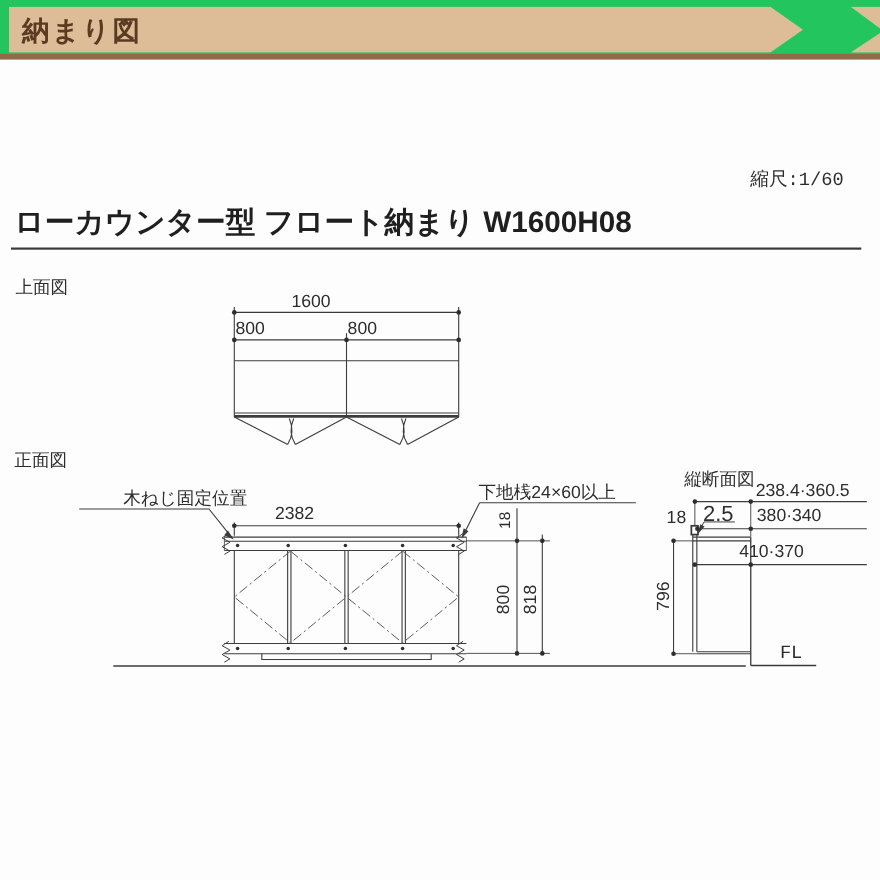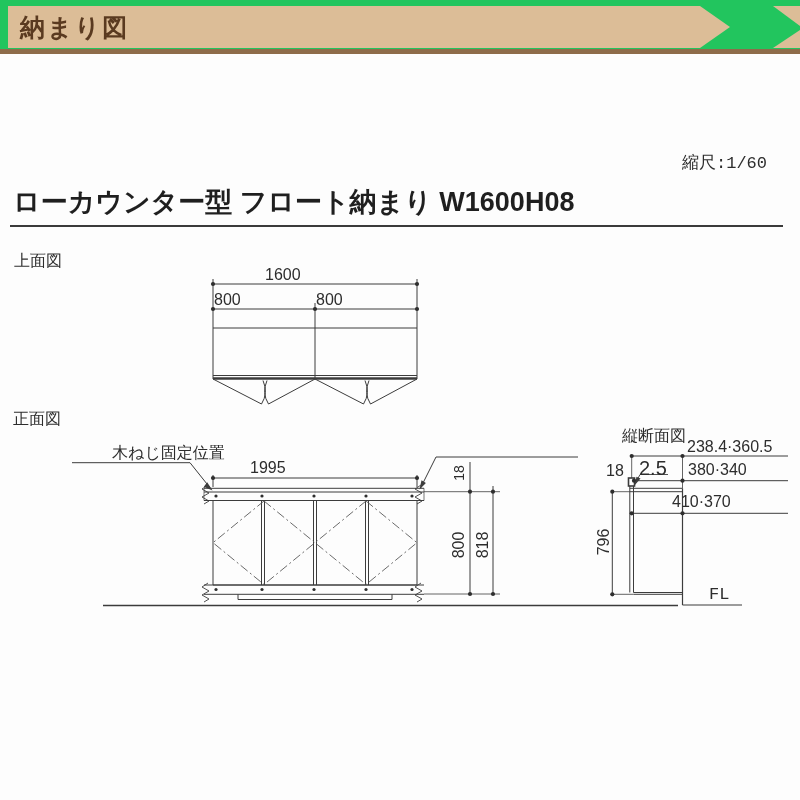--- a/index.html
+++ b/index.html
@@ -165,22 +165,23 @@
             <circle cx="612.3" cy="594.3" r="2.1"></circle>
         </g>
       </g>
     </g>
   </svg>
 
   <div class="t s16 ctr" style="left:265px;top:266px;width:100px;">1600</div>
   <div class="t s16 ctr" style="left:214px;top:291px;width:100px;">800</div>
   <div class="t s16 ctr" style="left:316px;top:291px;width:100px;">800</div>
 
-  <div class="t s16 ctr" style="left:250px;top:459px;width:100px;">1995</div>
+  <div class="t s16 ctr" style="left:250px;top:459px;width:100px;">2382</div>
   <div class="t s16" style="left:72px;top:443px;margin-left:40px;">木ねじ固定位置</div>
+  <div class="t s16" style="left:435px;top:438px;">下地桟24×60以上</div>
   <div class="rot" style="left:439px;top:465px;width:40px;font-size:14px;">18</div>
   <div class="rot" style="left:429px;top:536px;width:60px;">800</div>
   <div class="rot" style="left:453px;top:536px;width:60px;">818</div>
 
   <div class="t s16" style="left:687px;top:438px;">238.4·360.5</div>
   <div class="t s16" style="left:688px;top:461px;text-align:right;">380·340</div>
   <div class="t s16" style="left:672px;top:493px;text-align:right;">410·370</div>
   <div class="t s16" style="left:606px;top:462px;">18</div>
   <div class="t s15" style="left:639px;top:457px;">2.5</div>
   <div class="rot" style="left:574px;top:533px;width:60px;">796</div>

